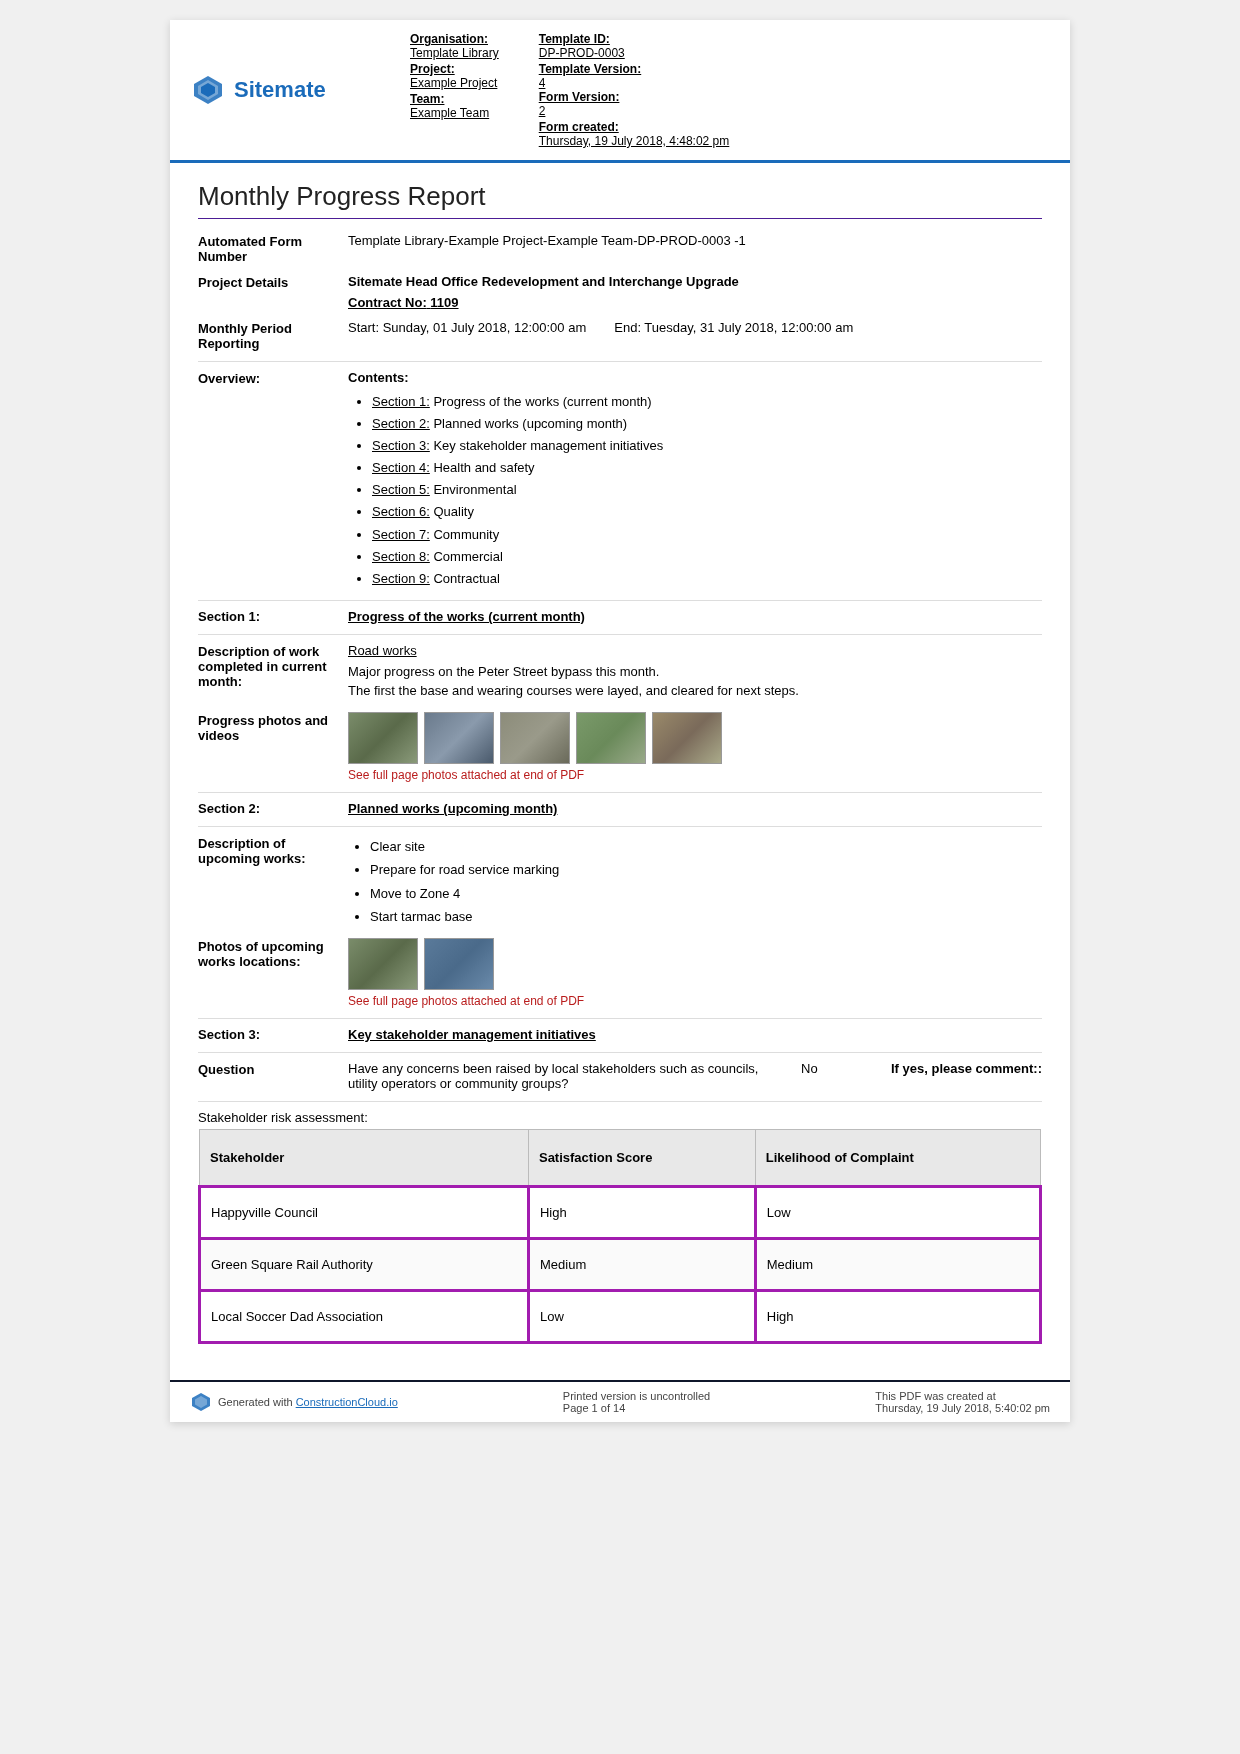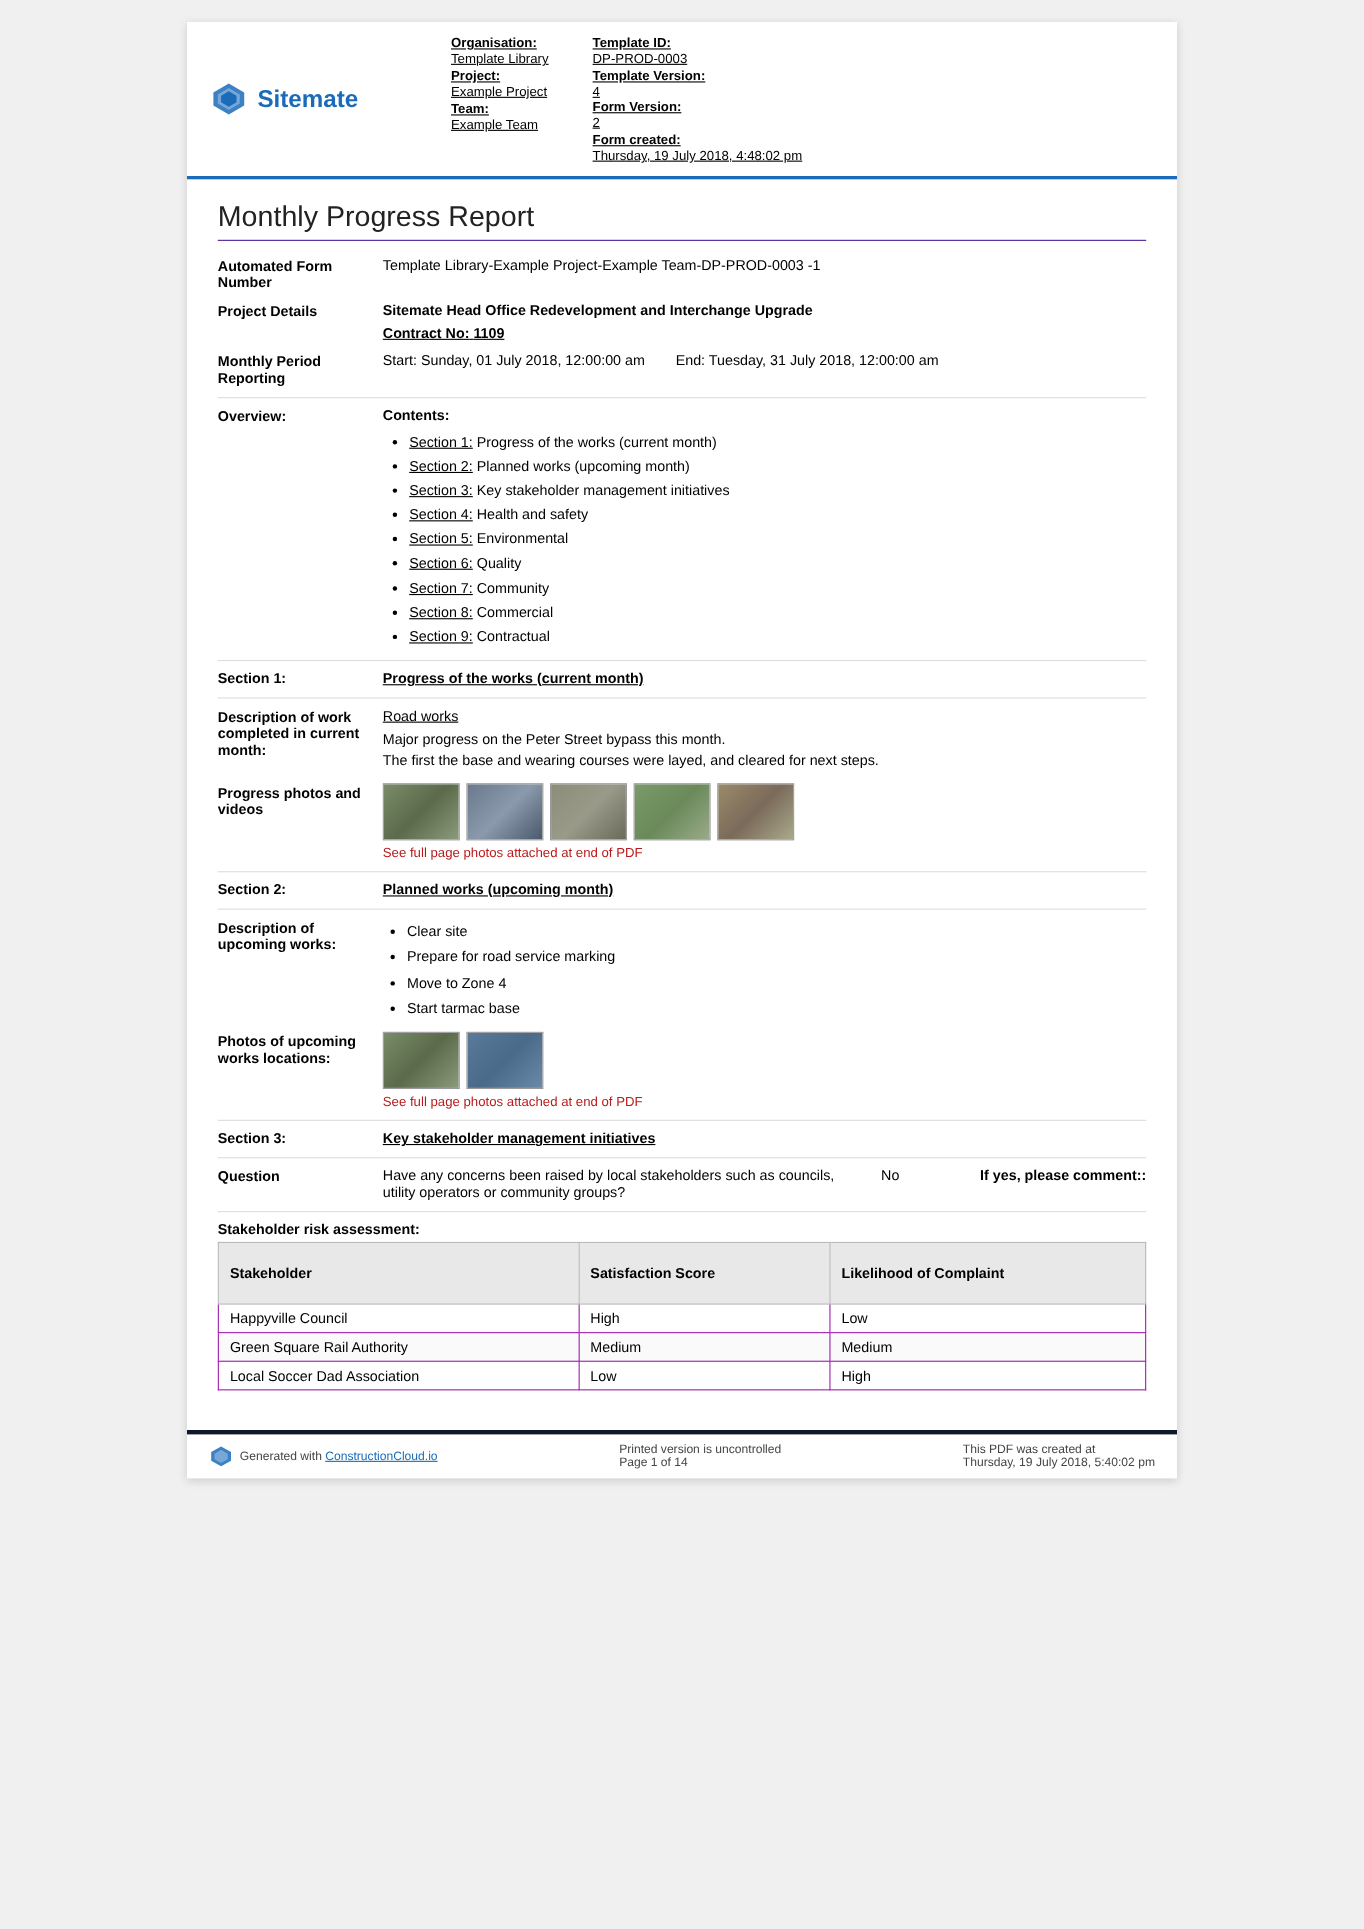--- a/index.html
+++ b/index.html
@@ -174,47 +174,47 @@
       font-size: 13px;
       flex-shrink: 0;
     }
     .question-comment {
       font-weight: 700;
       font-size: 13px;
       flex-shrink: 0;
     }
     
     .table-section-label {
-      font-weight: 700;
+      font-weight: 400;
       font-size: 13px;
       margin-bottom: 4px;
     }
     table.data-table {
       width: 100%;
       border-collapse: collapse;
       font-size: 13px;
     }
     table.data-table th {
       background: #e8e8e8;
       font-weight: 700;
       border: 1px solid #bbb;
       padding: 20px 10px;
       text-align: left;
     }
     table.data-table td {
-      border: 1px solid #a21caf;
-      padding: 5px 10px;
+      border: 3px solid #a21caf;
+      padding: 17px 10px;
       background: #fff;
     }
     table.data-table tr:nth-child(even) td {
       background: #fafafa;
     }
     
     .footer {
-      border-top: 4px solid #0f172a;
+      border-top: 2px solid #0f172a;
       padding: 8px 20px;
       display: flex;
       justify-content: space-between;
       align-items: center;
       font-size: 11px;
       color: #444;
       margin-top: 18px;
     }
     .footer-logo {
       display: flex;

